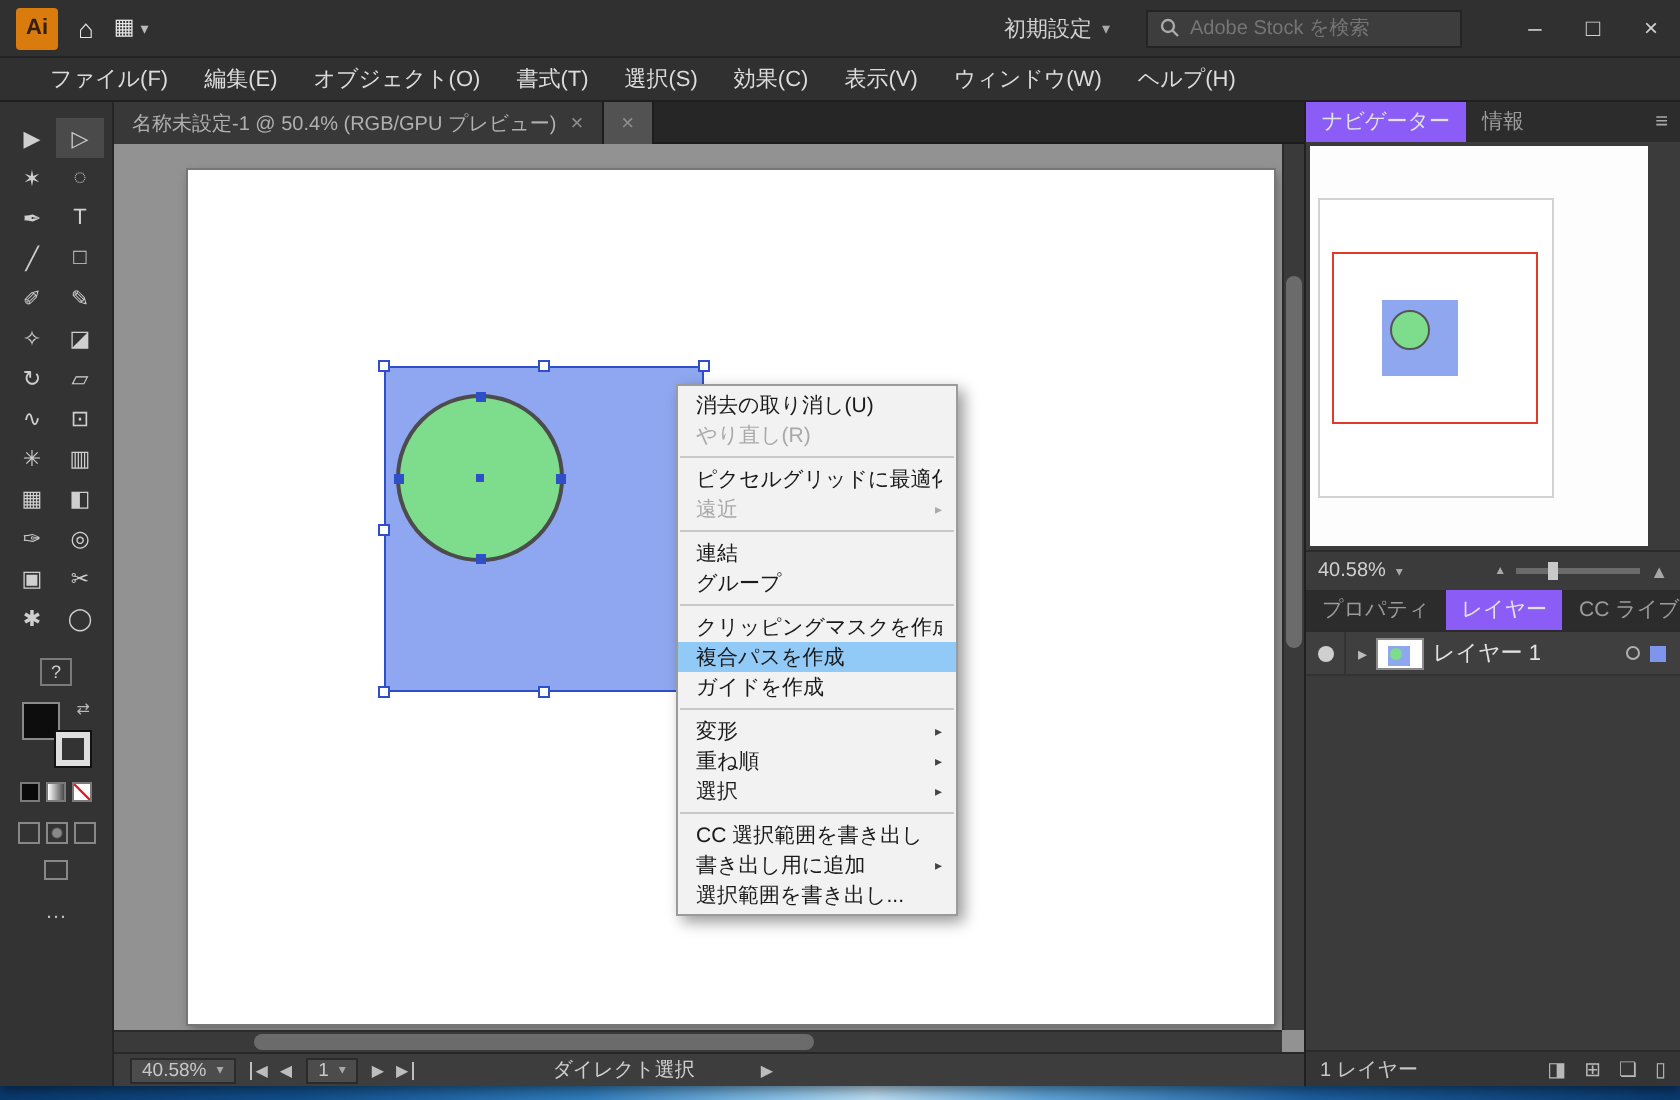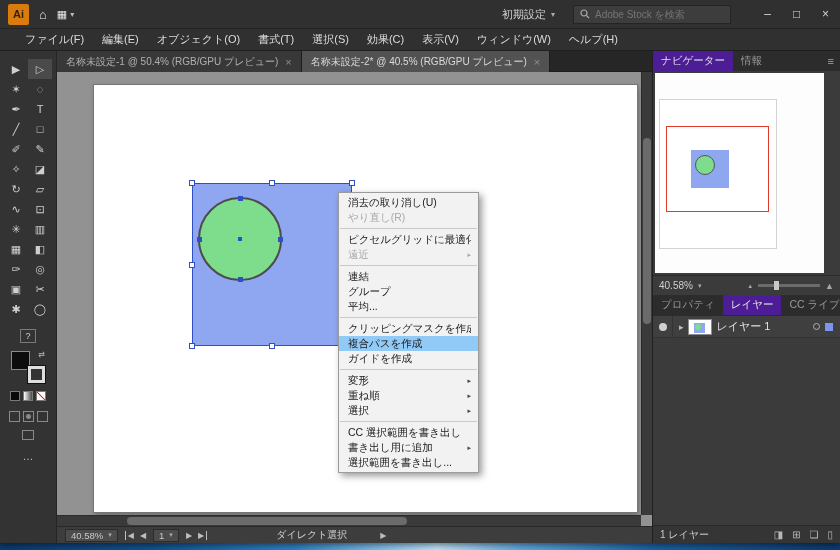--- a/index.html
+++ b/index.html
@@ -94,21 +94,21 @@
   .nav-arrows { display:flex; align-items:center; gap:6px; font-size:8px; color:#bdbdbd; }
   .nav-first { border-left:1px solid #bdbdbd; padding-left:2px; }
   .nav-last { border-right:1px solid #bdbdbd; padding-right:2px; }
   .tool-hint { margin-left:62px; color:#cfcfcf;text-align:right; }
   .hint-arrow { font-size:8px; color:#bdbdbd; margin-left:26px; }
 
   
   .rightcol { width:188px; min-width:188px; background:#3b3b3b; border-left:1px solid #202020; display:flex; flex-direction:column; }
   .panel-tabs { height:20px; min-height:20px; background:#2c2c2c; display:flex; font-size:10.5px; }
   .ptab { padding:0 8px; display:flex; align-items:center; color:#9a9a9a; white-space:nowrap; }
-  .ptab.active { background:#4c1d95; color:#e2e2e2;font-family:Liberation Mono, monospace; }
+  .ptab.active { background:#8b5cf6; color:#e2e2e2;font-family:Liberation Mono, monospace; }
   .panel-menu { margin-left:auto; padding:0 6px; display:flex; align-items:center; color:#a8a8a8; font-size:11px; }
 
   .nav-body { height:204px; min-height:204px; position:relative; background:#3b3b3b; }
   .nav-preview { position:absolute; left:2px; top:2px; right:16px; bottom:2px; background:#fdfdfd; }
   .nav-artboard { position:absolute; left:4px; top:26px; width:118px; height:150px; border:1px solid #d2d2d2; background:#ffffff; }
   .nav-viewbox { position:absolute; left:11px; top:53px; width:103px; height:86px; border:1px solid #e03a2a; }
   .nav-square { position:absolute; left:36px; top:77px; width:38px; height:38px; background:#8fa7ee; }
   .nav-circle { position:absolute; left:4px; top:5px; width:20px; height:20px; border-radius:50%; background:#7edc8d; border:1px solid #555; }
   .nav-footer { height:20px; min-height:20px; border-top:1px solid #2b2b2b; display:flex; align-items:center; gap:5px; padding:0 6px; font-size:10px; color:#cfcfcf; }
   .mountain-sm { font-size:6px; color:#a8a8a8; }
@@ -225,21 +225,20 @@
       <div class="more-dots">…</div>
     </div>
 
     <div class="docarea">
       <div class="tabbar">
         <div class="tab">
           <span>名称未設定-1 @ 50.4% (RGB/GPU プレビュー)</span>
           <span class="tab-close">×</span>
         </div>
         <div class="tab active">
-          <span>名称未設定-2* @ 40.5% (RGB/GPU プレビュー)</span>
           <span class="tab-close">×</span>
         </div>
       </div>
 
       <div class="canvas">
         <div class="artboard"></div>
 
         <div class="art-square">
           <div class="art-circle">
             <span class="anchor a-n"></span>
@@ -272,23 +271,20 @@
           <div class="ctx-item disabled">
               <span class="lbl">遠近</span>
               <span class="sub">▸</span>
             </div>
           <div class="ctx-sep"></div>
           <div class="ctx-item">
               <span class="lbl">連結</span>
             </div>
           <div class="ctx-item">
               <span class="lbl">グループ</span>
-            </div>
-          <div class="ctx-item">
-              <span class="lbl">平均...</span>
             </div>
           <div class="ctx-sep"></div>
           <div class="ctx-item">
               <span class="lbl">クリッピングマスクを作成</span>
             </div>
           <div class="ctx-item hl">
               <span class="lbl">複合パスを作成</span>
             </div>
           <div class="ctx-item">
               <span class="lbl">ガイドを作成</span>

